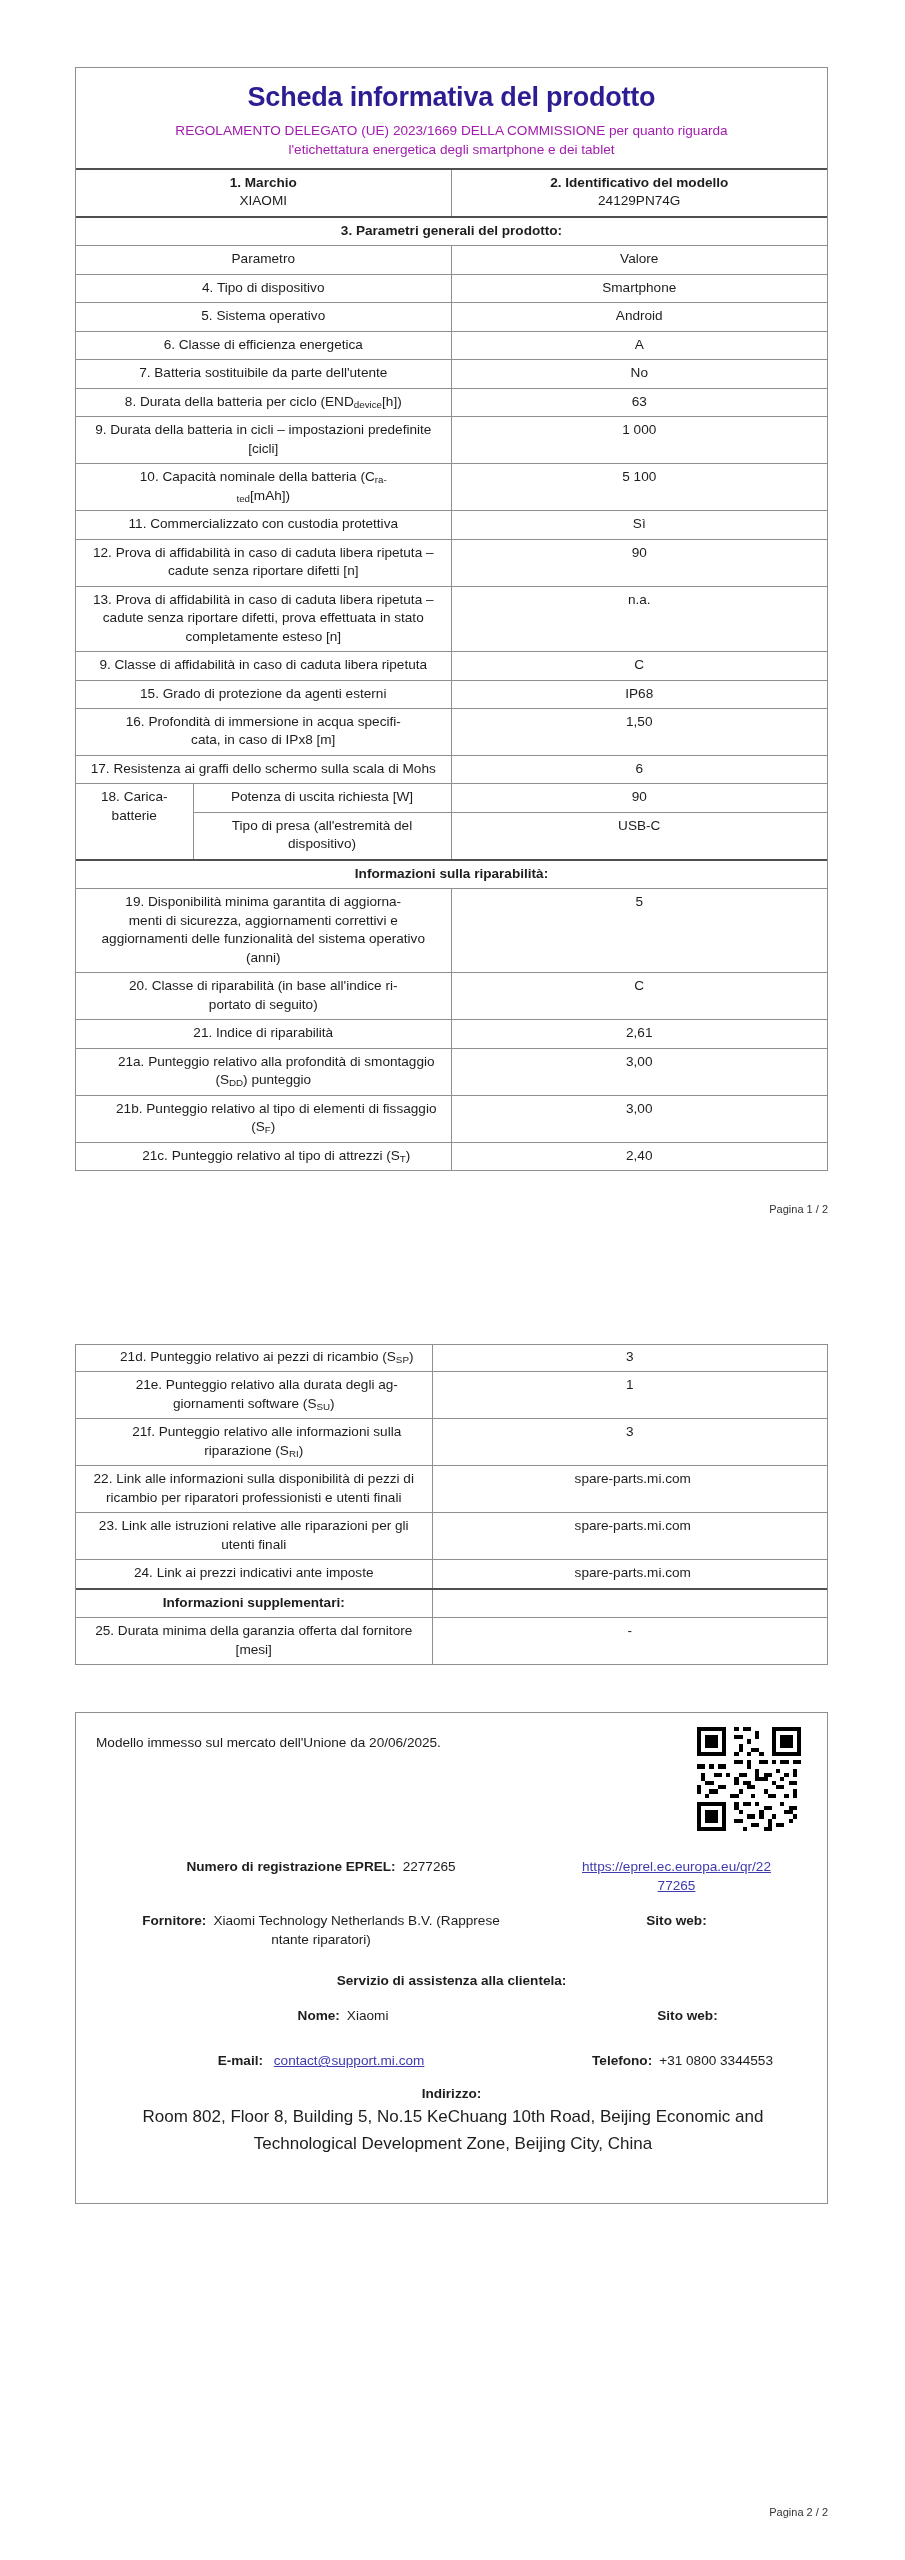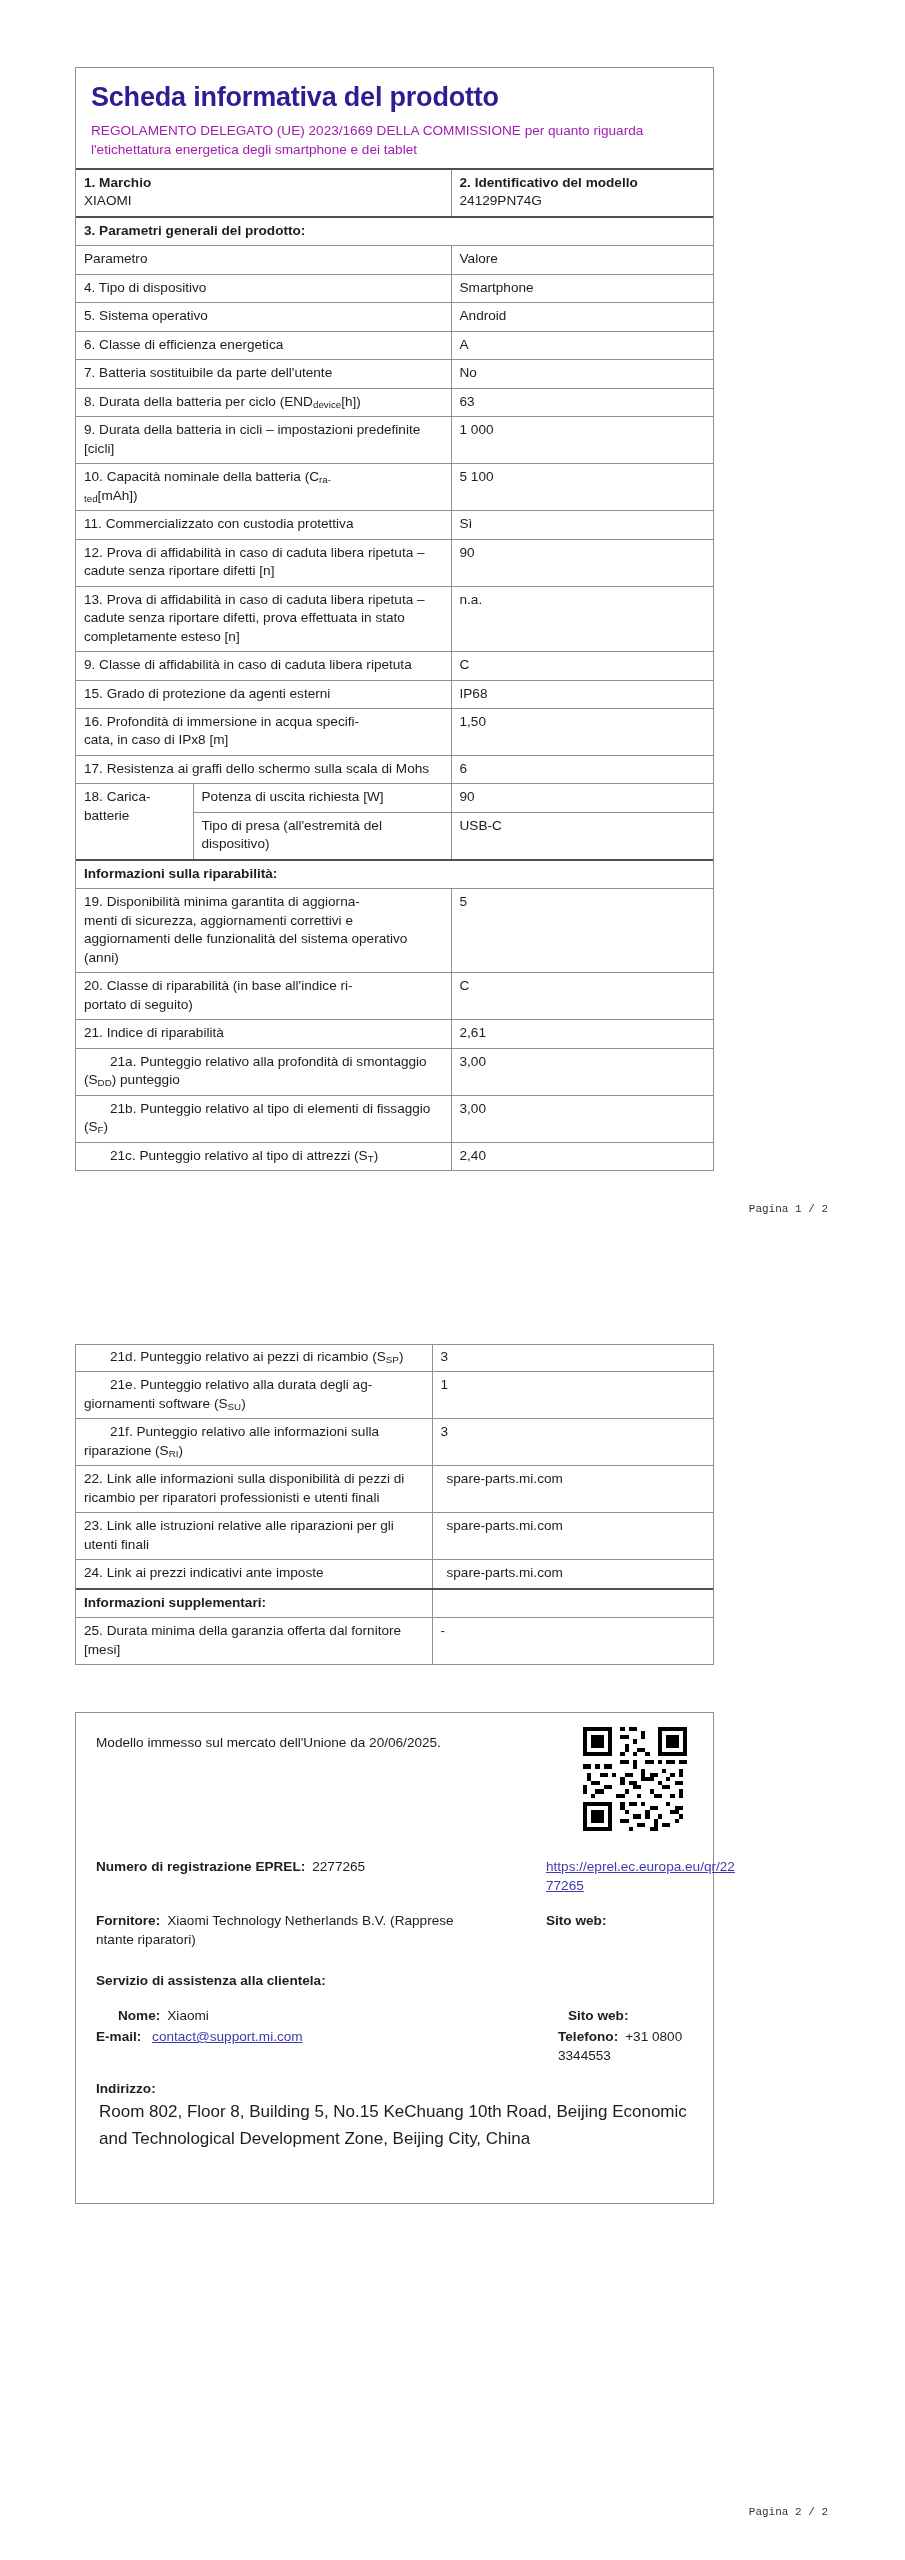--- a/index.html
+++ b/index.html
@@ -1,52 +1,52 @@
 <!DOCTYPE html>
 <html style="--c-title: #2c1d93; --c-link: #3f3bae; --c-border: #8f8f8f; --c-border_dark: #4f4f4f; --c-text: #1d1d1d;"><head>
 <meta charset="utf-8">
 <style>
   html,body{margin:0;padding:0;}
   body{
     width:905px;height:2560px;position:relative;background:#ffffff;
     font-family:"Liberation Sans",sans-serif;color:var(--c-text,#1d1d1d);
   }
   .box{
-    position:absolute;left:75px;width:639px;box-sizing:border-box;
-    border:1px solid var(--c-border,#8f8f8f);background:#fff;
+    position:absolute;left:75px;width:753px;box-sizing:border-box;
+    border:1px solid var(--c-border,#8f8f8f);background:#fff;text-align:center;
   }
   #box1{top:67px;}
   #box2{top:1344px;}
   #box3{top:1712px;height:492px;padding:16px 20px;}
   .titleblock{padding:13px 15px 9px;}
   h1{margin:0;font-size:27px;line-height:1.25;color:var(--c-title,#2c1d93);letter-spacing:-0.2px;font-weight:bold;}
   .subtitle{margin:6px 0 0;font-size:13.6px;line-height:1.4;color:#a21caf;}
   table.t{width:100%;border-collapse:collapse;table-layout:fixed;}
   .t td{
     vertical-align:top;padding:4px 8px 5px;font-size:13.6px;line-height:1.36;
     border-top:1px solid var(--c-border,#8f8f8f);word-wrap:break-word;
   }
   .t tr.dk td{border-top:2px solid var(--c-border_dark,#4f4f4f);}
   .t td.v,.t td.m{border-left:1px solid var(--c-border,#8f8f8f);}
   .b{font-weight:bold;}
   .ind{text-indent:26px;}
   sub{font-size:0.72em;line-height:0;vertical-align:-0.18em;}
-  .pgfoot{position:absolute;left:75px;width:753px;text-align:right;font-size:11px;color:#333;font-family:Liberation Mono, monospace;}
+  .pgfoot{position:absolute;left:75px;width:753px;text-align:right;font-size:11px;color:#333;}
   #pf1{top:1203px;}
   #pf2{top:2506px;}
   
   .row1{display:flex;justify-content:space-between;align-items:flex-start;gap:43px;}
   .note{margin:6px 0 0;font-size:13.6px;}
   .qr{width:104px;height:104px;margin:-2px 6px 0 0;flex:0 0 auto;}
   .g2{display:grid;grid-template-columns:450px 1fr;font-size:13.6px;line-height:1.4;}
   .g2 .val{margin-left:7px;}
   .eprel-row{margin-top:26px;}
   .forn-row{margin-top:16px;}
   .nome-row{margin-top:18px;padding-left:22px;}
-  .mail-row{margin-top:2px;gap:12px;}
+  .mail-row{margin-top:26px;gap:12px;}
   .srv{margin:24px 0 0;font-weight:bold;font-size:13.6px;}
   .addr-label{margin:16px 0 0;font-weight:bold;font-size:13.6px;}
   .addr{margin:3px 0 12px;font-size:17px;line-height:1.55;padding-left:3px;}
   .link{color:var(--c-link,#3f3bae);text-decoration:underline;cursor:pointer;word-wrap:break-word;}
 </style>
 </head>
 <body>
 
 <div class="box" id="box1">
   <div class="titleblock">

